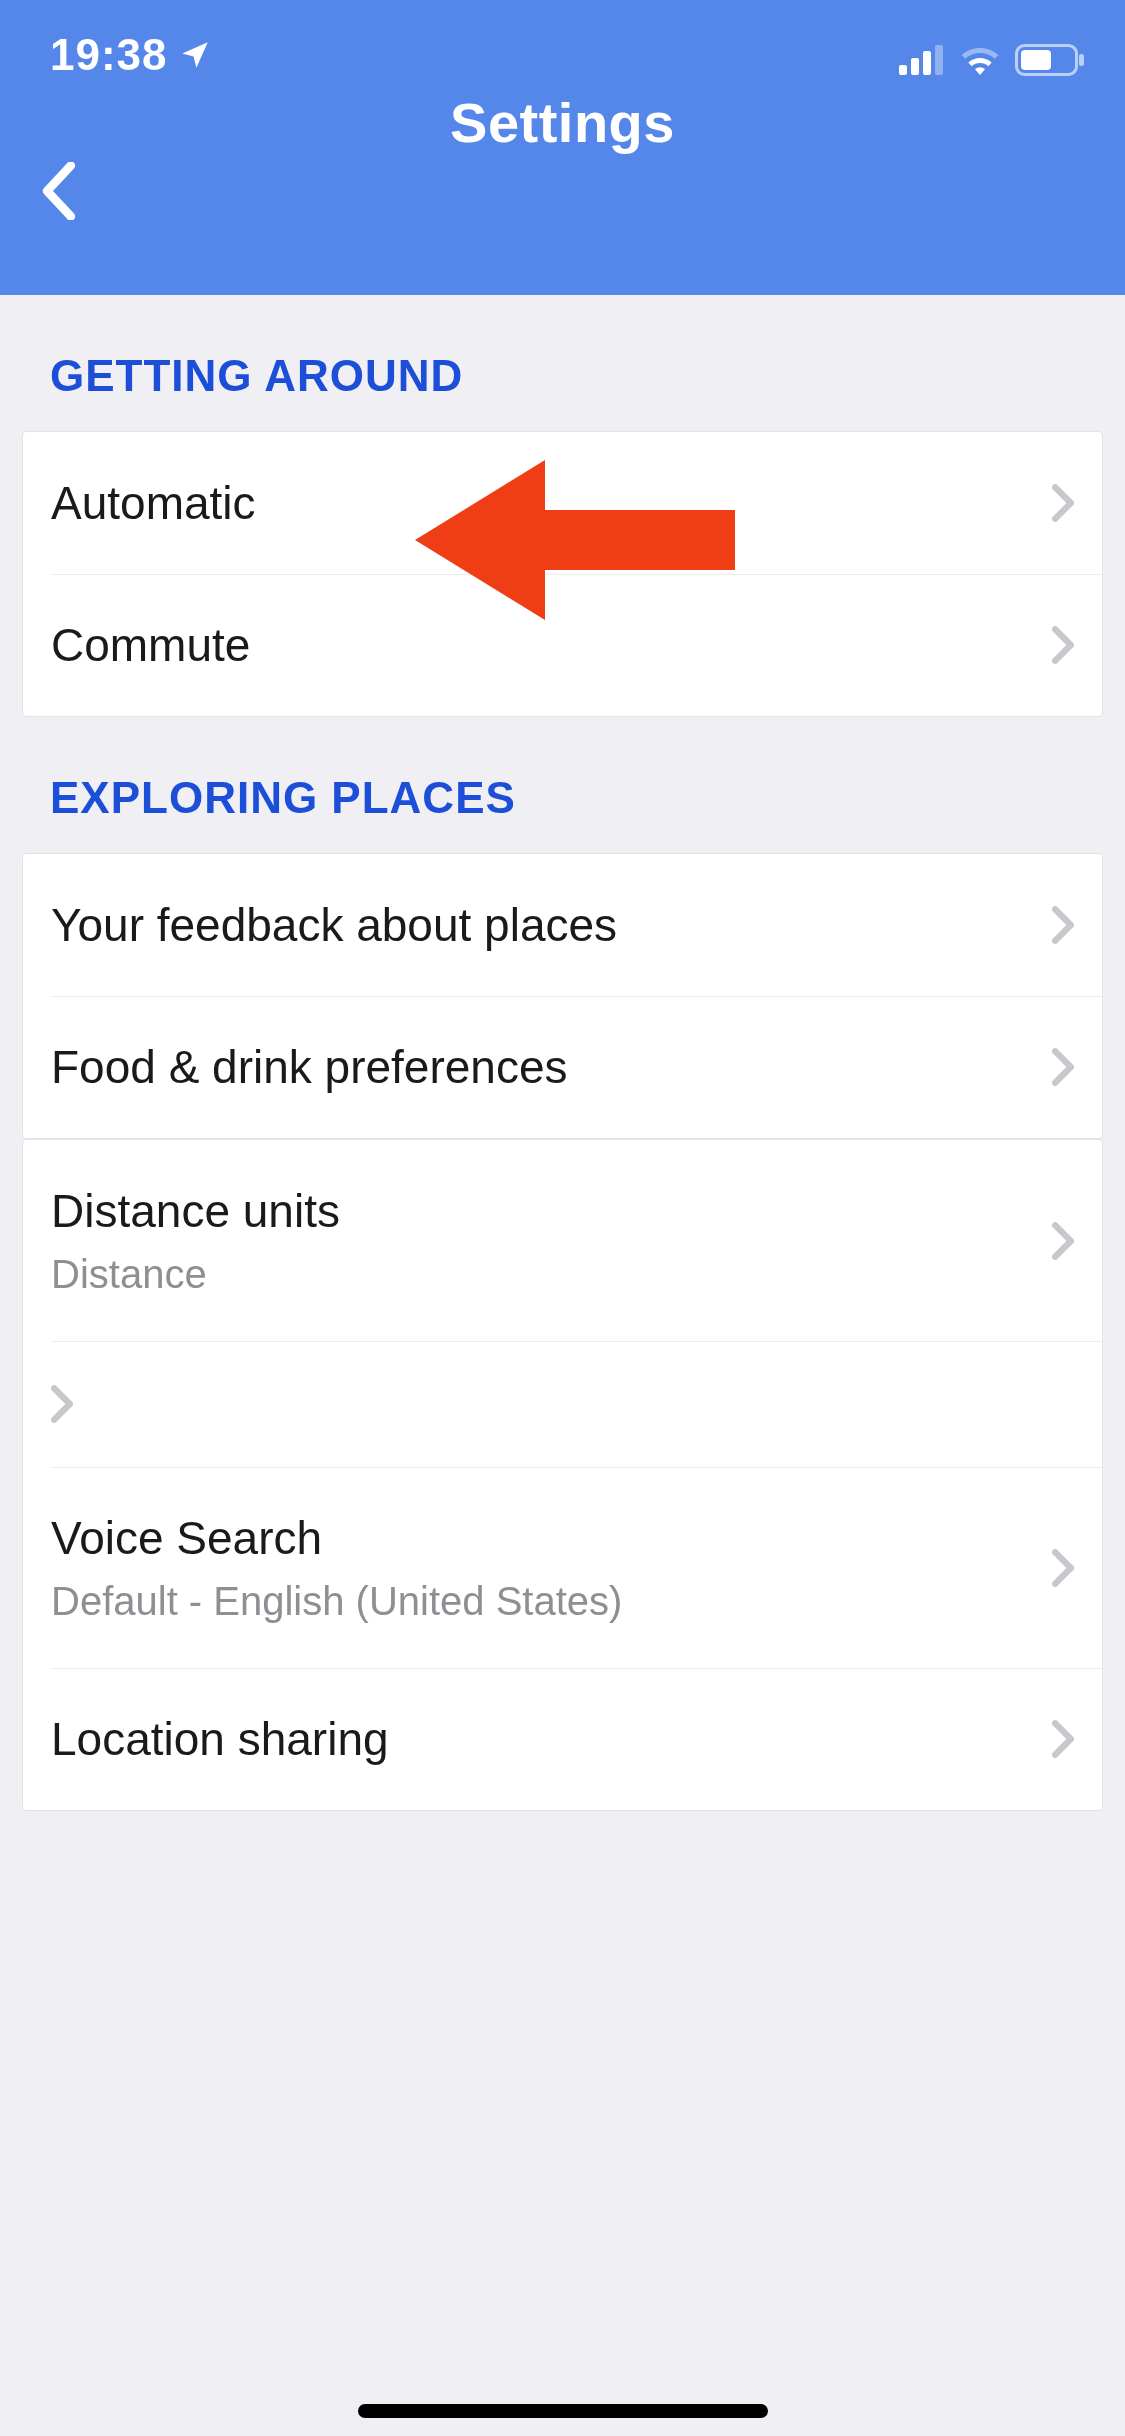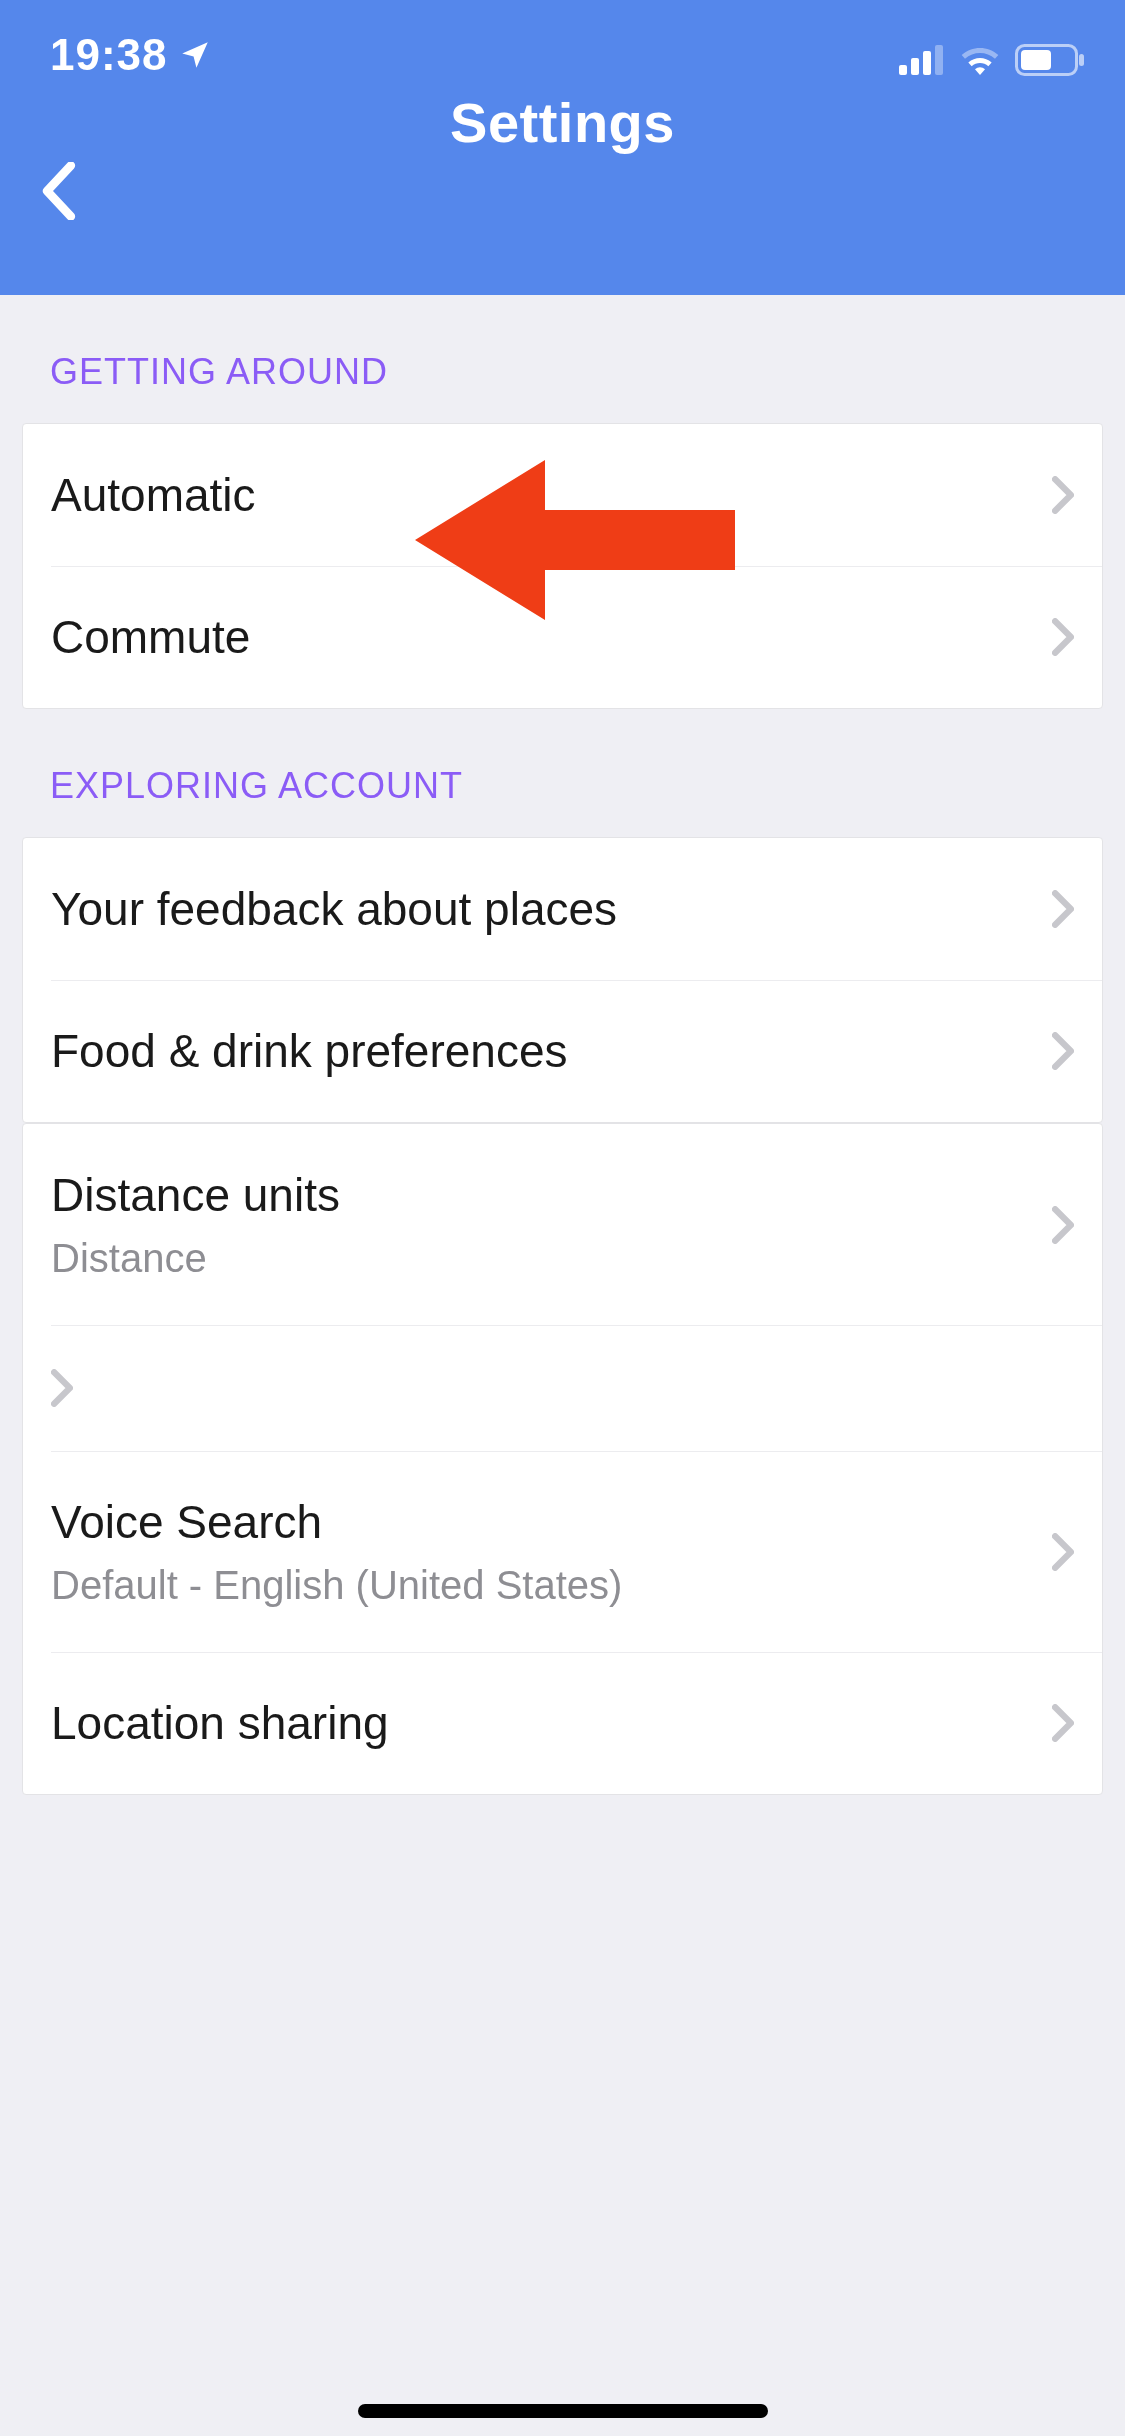--- a/index.html
+++ b/index.html
@@ -7,21 +7,21 @@
   .header { background: #5587eb; color: #fff; }
   .status-bar { height: 90px; display: flex; align-items: flex-end; justify-content: space-between; padding: 0 40px 10px 50px; }
   .status-left { display: flex; align-items: center; gap: 10px; }
   .time { font-size: 44px; font-weight: 600; letter-spacing: 1px; }
   .loc-icon svg { display: block; }
   .status-right { display: flex; align-items: center; gap: 14px; }
   .nav-bar { height: 205px; position: relative; display: flex; justify-content: center; }
   .back-btn { position: absolute; left: 32px; top: 50%; transform: translateY(-50%); padding: 10px; }
   .title { font-size: 56px; font-weight: 700; letter-spacing: 0.5px; }
   .content { padding: 0 22px; }
-  .section-header { font-size: 36px; font-weight: 400; color: #8b5cf6; letter-spacing: 1px; padding: 56px 28px 30px 28px; }
+  .section-header { font-size: 44px; font-weight: 700; color: #1d4ed8; letter-spacing: 1px; padding: 56px 28px 30px 28px; }
   .card { background: #fff; border: 1px solid #e3e3e6; border-radius: 4px; }
   .row { display: flex; align-items: center; padding: 44px 28px 44px 28px; position: relative; }
   .row + .row::before { content: ""; position: absolute; top: 0; left: 28px; right: 0; height: 1px; background: #ececef; }
   .row-text { flex: 1; }
   .row-title { font-size: 46px; font-weight: 400; color: #1a1a1a; }
   .row-sub { font-size: 40px; color: #8e8e93; margin-top: 14px; }
   .chevron { color: #c7c7cc; }
   .chevron svg { display: block; }
   .arrow-annotation { position: absolute; left: 415px; top: 455px; pointer-events: none; }
   .home-indicator { position: absolute; bottom: 18px; left: 50%; transform: translateX(-50%); width: 410px; height: 14px; background: #000; border-radius: 8px; }
@@ -93,21 +93,21 @@
         <div class="row-title">Commute</div>
       </div>
       <span class="chevron">
         <svg width="22" height="38" viewBox="0 0 14 24">
             <polyline points="2,2 12,12 2,22" stroke="#c7c7cc" stroke-width="4" fill="none" stroke-linecap="round" stroke-linejoin="round"></polyline>
           </svg>
       </span>
     </div>
   </div>
 
-  <div class="section-header">EXPLORING ACCOUNT</div>
+  <div class="section-header">EXPLORING PLACES</div>
   <div class="card">
     <div class="row">
       <div class="row-text">
         <div class="row-title">Your feedback about places</div>
       </div>
       <span class="chevron">
         <svg width="22" height="38" viewBox="0 0 14 24">
             <polyline points="2,2 12,12 2,22" stroke="#c7c7cc" stroke-width="4" fill="none" stroke-linecap="round" stroke-linejoin="round"></polyline>
           </svg>
       </span>

